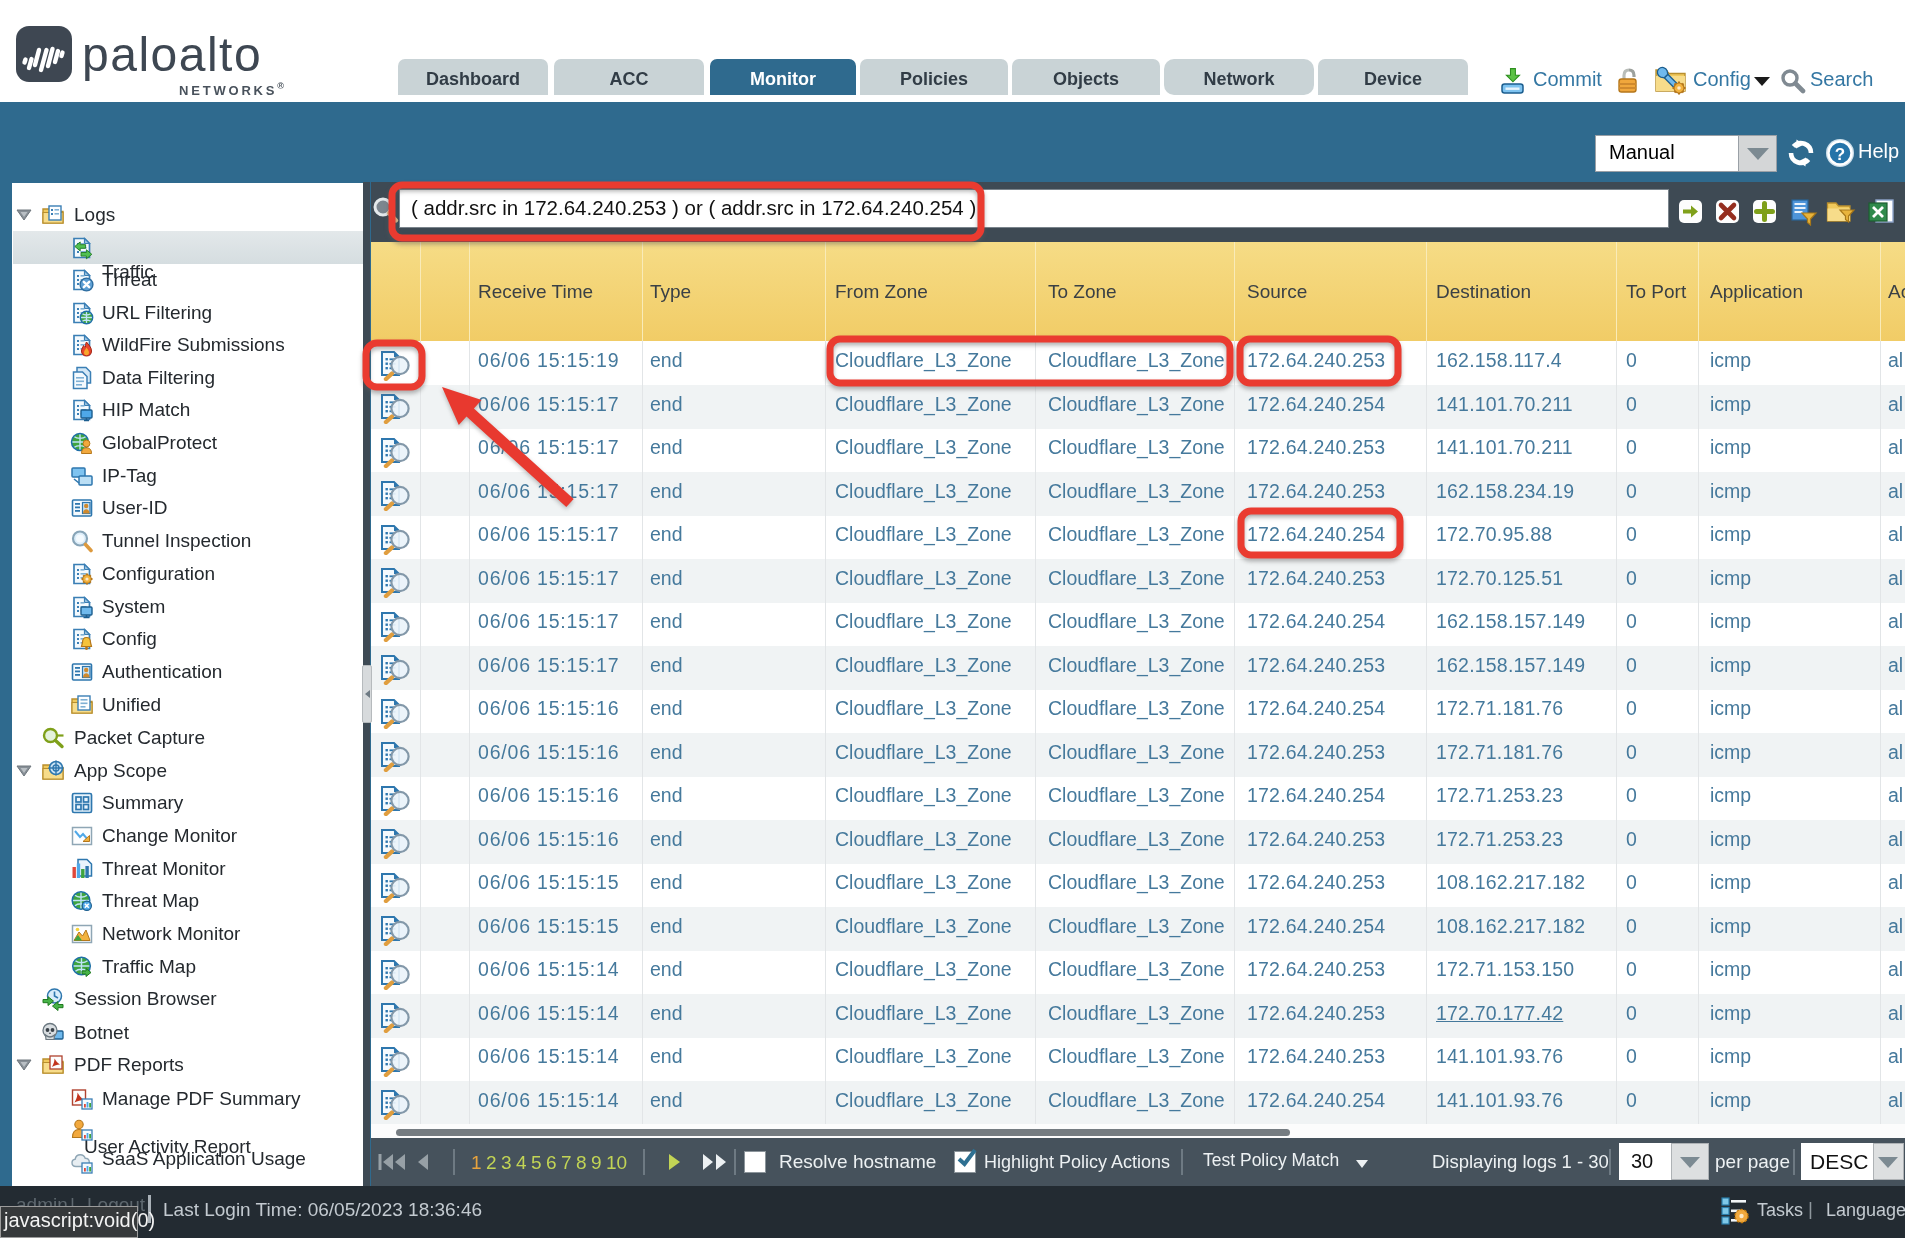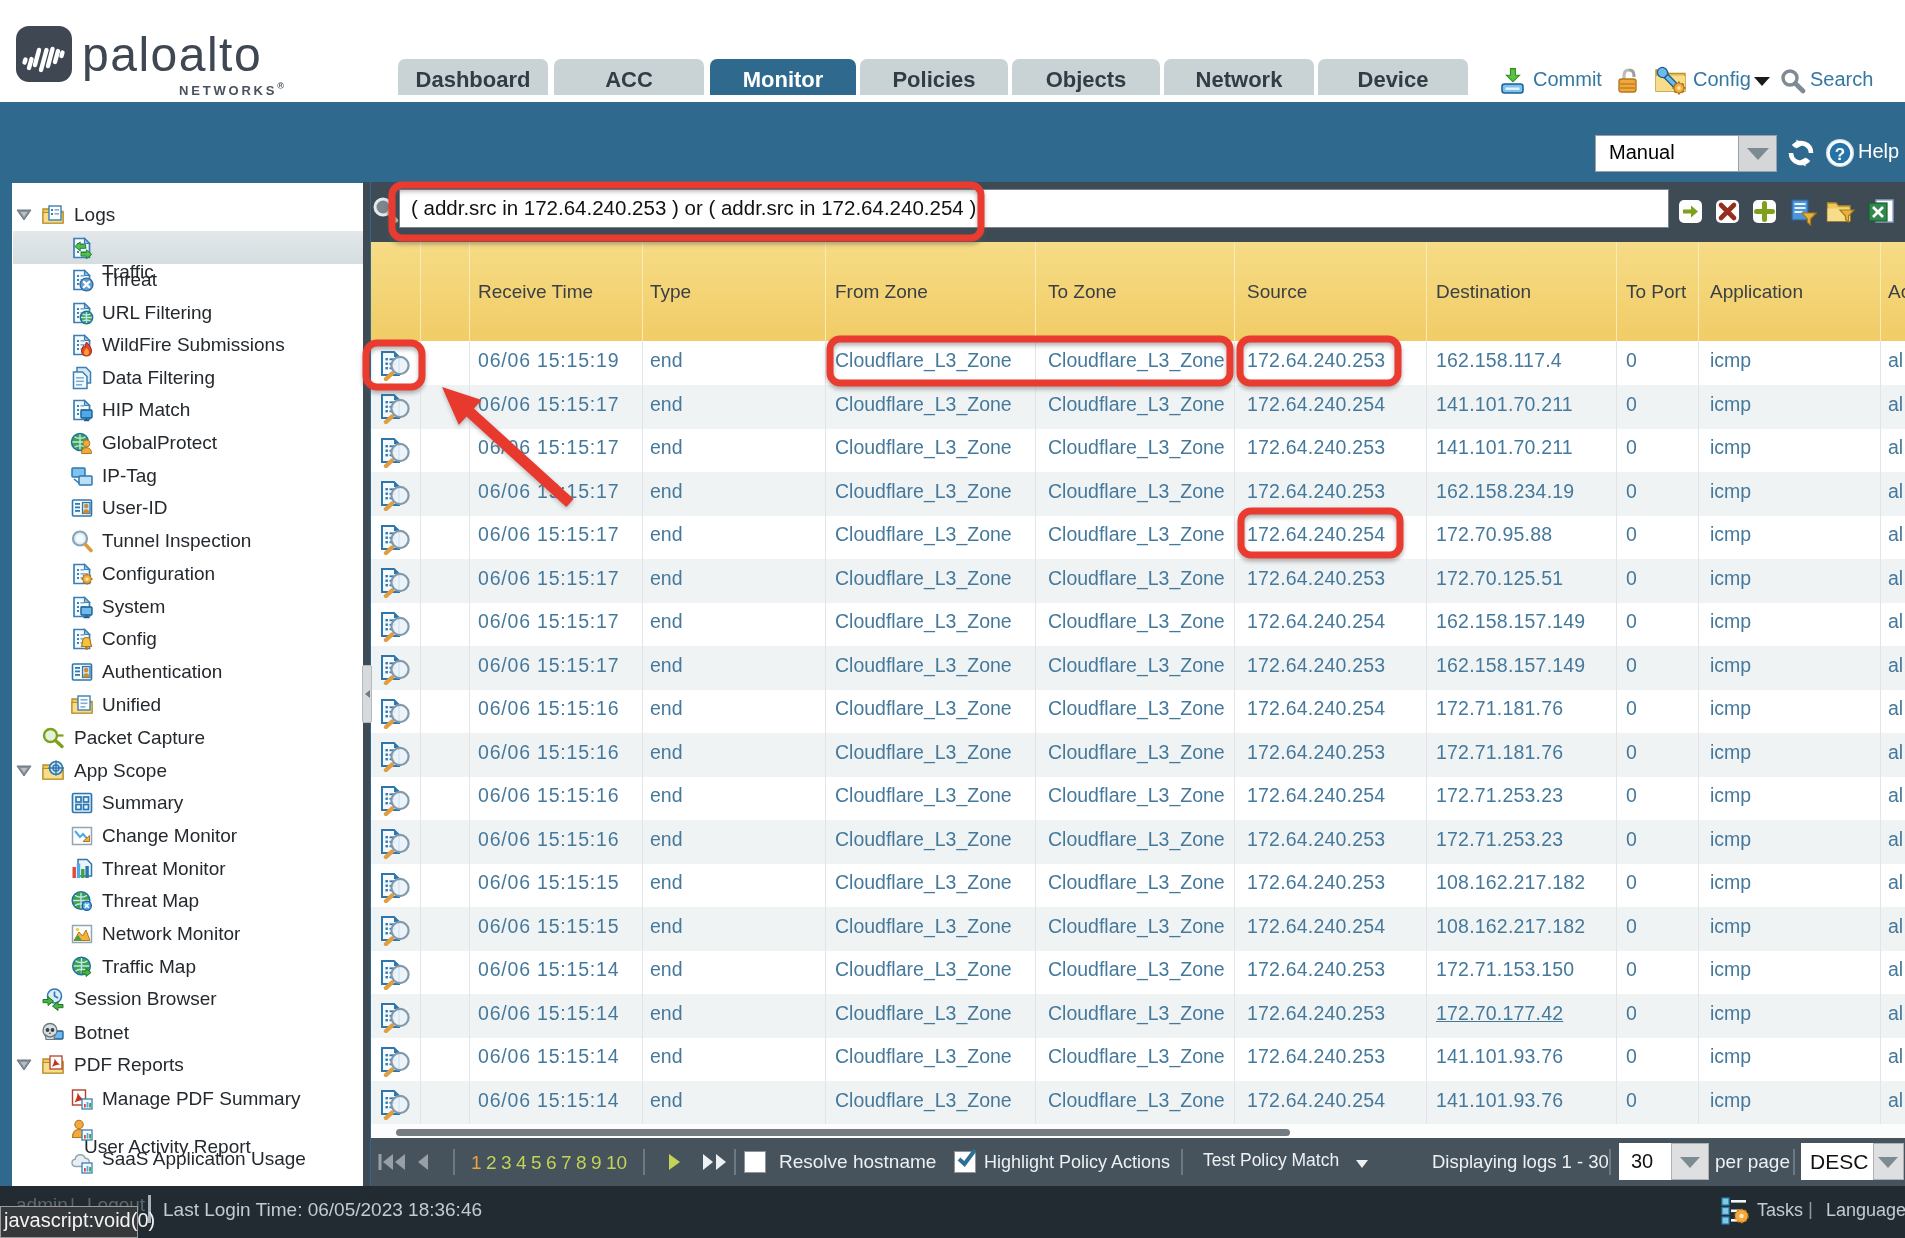--- a/index.html
+++ b/index.html
@@ -7,21 +7,21 @@
 body { position:relative; background:#2F6A8E; }
 .abs { position:absolute; }
 
 
 #tophdr { left:0; top:0; width:1905px; height:102px; background:#FFFFFF; z-index:5; }
 #logosq { left:16px; top:26px; width:56px; height:56px; background:#3E4752; border-radius:13px; z-index:6; }
 #wordmark { left:82px; top:27px; font-size:48px; letter-spacing:1.5px; color:#3E4752; z-index:6; }
 #networks { left:179px; top:81px; font-size:13px; font-weight:bold; color:#49525C; letter-spacing:2.8px; z-index:6; }
 
 
-.tab { top:59px; height:36px; background:#C9D3D6; color:#313C46; font-size:22px; font-weight:bold; text-align:center; line-height:41px; z-index:6; border-radius:7px 7px 0 0; }
+.tab { top:59px; height:36px; background:#C9D3D6; color:#313C46; font-size:18px; font-weight:bold; text-align:center; line-height:41px; z-index:6; border-radius:7px 7px 0 0; }
 .tab.active { background:#2F6A8E; color:#FFFFFF; }
 .toplink { top:68px; font-size:20px; color:#3477A3; z-index:6; }
 
 
 #tealband { left:0; top:102px; width:1905px; height:80px; background:#2F6A8E; }
 
 
 #manualbox { left:1595px; top:135px; width:144px; height:37px; background:#FFFFFF; border:1px solid #9AA0A6; }
 #manualtxt { left:1609px; top:141px; font-size:20px; color:#000000; }
 #manualbtn { left:1739px; top:135px; width:38px; height:37px; background:#D4D6D7; border:1px solid #9AA0A6; border-left:none; }
@@ -298,21 +298,21 @@
 <path d="M42 12 h7 v7 l-7 0 Z" fill="#FFFFFF" opacity="0"></path>
 </svg>
 <div id="wordmark" class="abs">paloalto</div>
 <div id="networks" class="abs">NETWORKS<span style="font-size:9px;vertical-align:6px">®</span></div>
 
 <div class="abs tab" style="left:398px;width:150px;">Dashboard</div>
 <div class="abs tab" style="left:554px;width:150px;">ACC</div>
 <div class="abs tab active" style="left:710px;width:146px;">Monitor</div>
 <div class="abs tab" style="left:860px;width:148px;">Policies</div>
 <div class="abs tab" style="left:1012px;width:148px;">Objects</div>
-<div class="abs tab" style="left:1164px;width:150px;">Network</div>
+<div class="abs tab" style="left:1164px;width:150px;border-radius:10px;">Network</div>
 <div class="abs tab" style="left:1318px;width:150px;">Device</div>
 
 <div class="abs toplink" style="left:1533px;">Commit</div>
 <div class="abs toplink" style="left:1693px;">Config</div>
 <div class="abs toplink" style="left:1810px;">Search</div>
 <svg class="abs" style="left:1499px;top:67px;z-index:6;" width="28" height="28" viewBox="0 0 28 28">
   <path d="M10 2 h6 v8 h5 l-8 8 -8 -8 h5 Z" fill="#5BC244" stroke="#2E8F1F" stroke-width="1.3" transform="scale(0.82) translate(4,0)"></path>
   <rect x="3" y="17" width="21" height="9" rx="2.5" fill="#7EC3F0" stroke="#1C5E8F" stroke-width="1.5"></rect>
   <rect x="6.5" y="20.5" width="14" height="2.4" fill="#E8F4FC"></rect>
 </svg>

